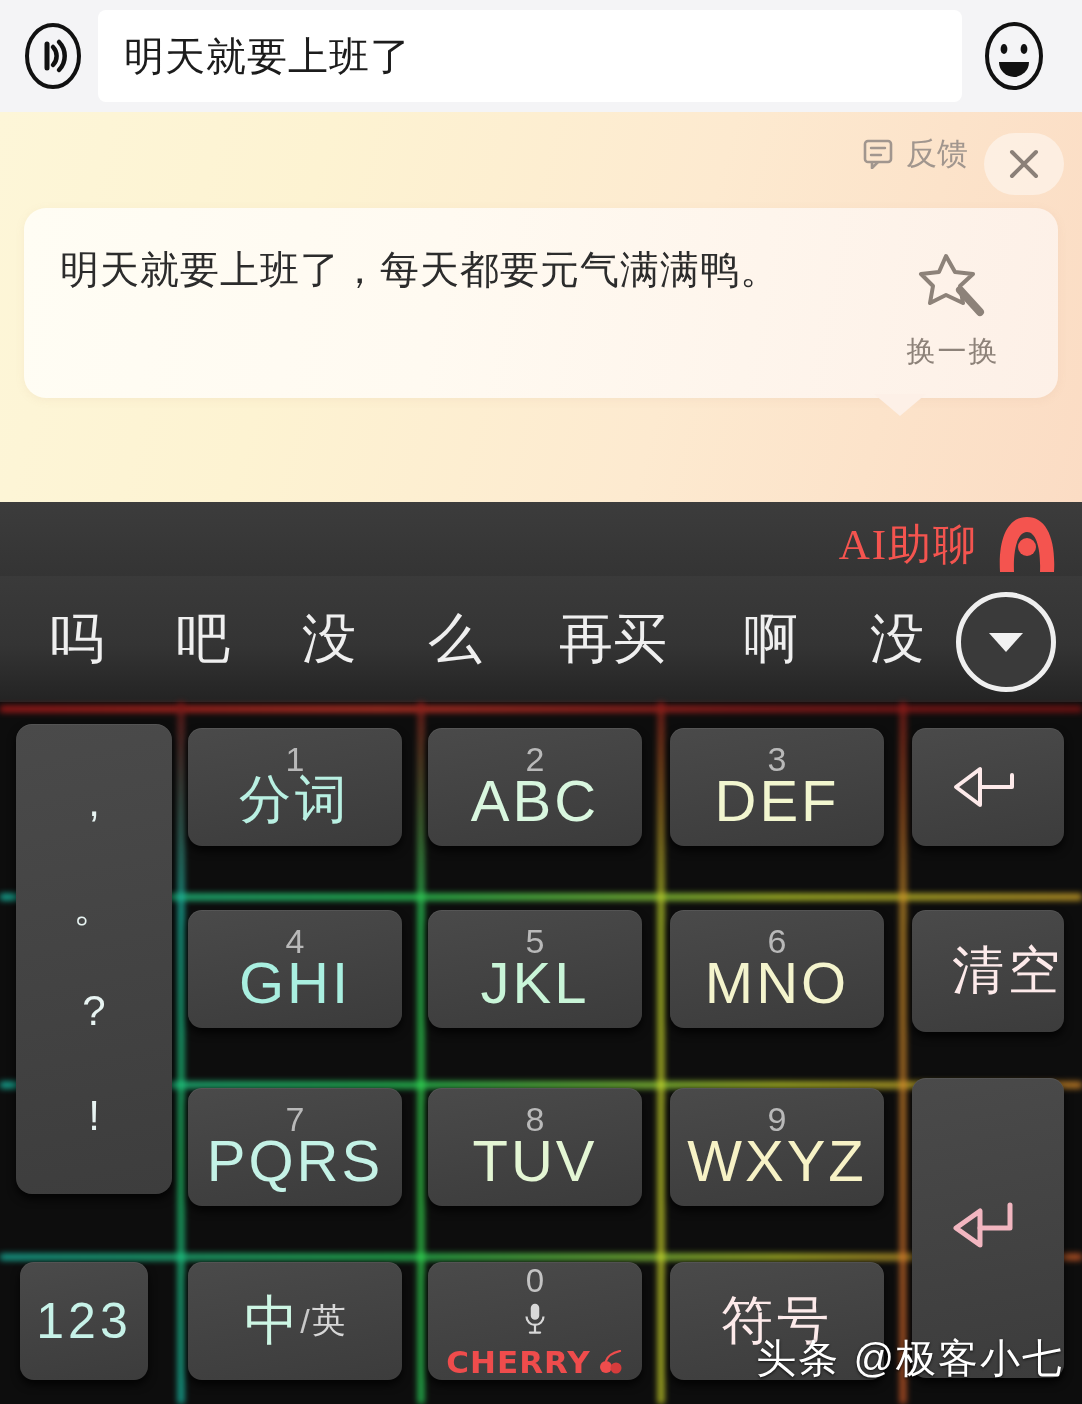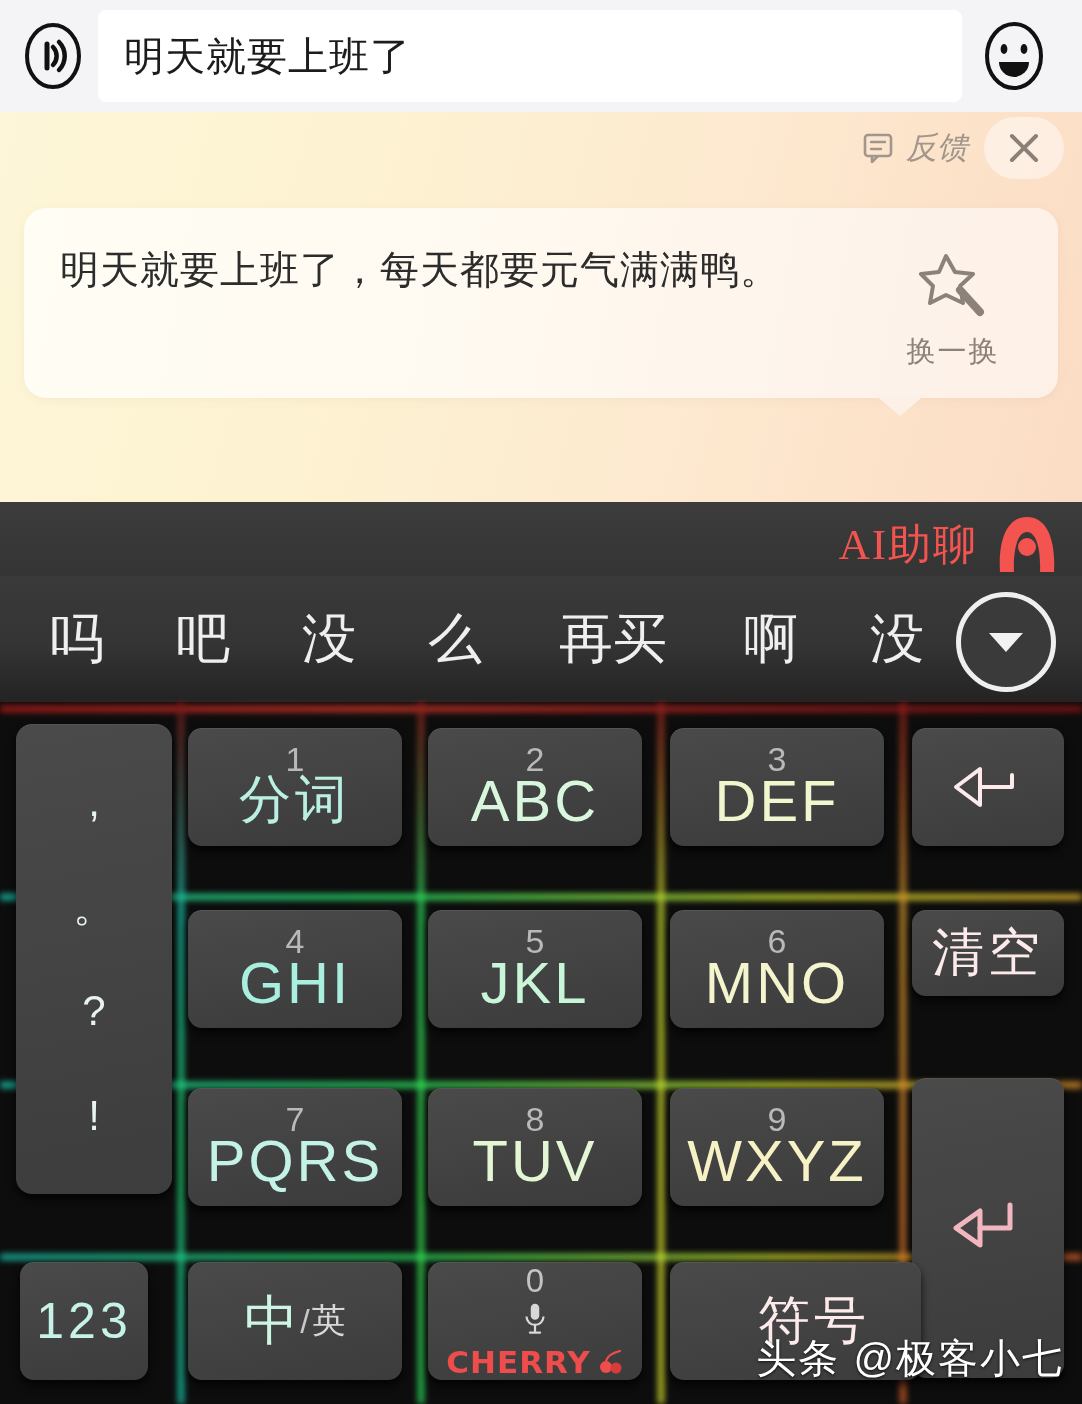--- a/index.html
+++ b/index.html
@@ -40,21 +40,21 @@
     letter-spacing:2px;
   }
 
   
   .ai-panel{
     position:absolute;left:0;top:112px;width:1082px;height:390px;
     background:linear-gradient(105deg,#fdf6d8 0%,#fdf3d2 28%,#fdead0 62%,#fbdcc4 100%);
     overflow:hidden;
   }
   .ai-head{
-    position:absolute;right:18px;top:5px;display:flex;align-items:center;gap:16px;font-style:italic;
+    position:absolute;right:18px;top:21px;display:flex;align-items:flex-start;gap:16px;
   }
   .feedback{
     display:flex;align-items:center;gap:9px;color:#a1968e;font-size:31px;
   }
   .feedback .fb-ico{display:block;}
   .close-btn{
     width:80px;height:62px;border-radius:31px;background:rgba(255,255,255,0.46);
     display:flex;align-items:center;justify-content:center;
   }
   .card{
@@ -298,21 +298,21 @@
         <span class="lab" style="color:#a9efe0">GHI</span>
       </div>
       <div class="key" style="left:428px;top:208px;width:214px;height:118px;">
         <span class="num">5</span>
         <span class="lab" style="color:#c9f5d8">JKL</span>
       </div>
       <div class="key" style="left:670px;top:208px;width:214px;height:118px;">
         <span class="num">6</span>
         <span class="lab" style="color:#f4f4cd">MNO</span>
       </div>
-      <div class="fnkey" style="left:912px;top:208px;width:152px;height:86px;">
+      <div class="fnkey" style="left:912px;top:208px;width:152px;height:122px;justify-content:flex-end;">
         <span class="t" style="color:#fdeaea">清空</span>
       </div>
 
       <div class="key" style="left:188px;top:386px;width:214px;height:118px;">
         <span class="num">7</span>
         <span class="lab" style="color:#c4f2e6">PQRS</span>
       </div>
       <div class="key" style="left:428px;top:386px;width:214px;height:118px;">
         <span class="num">8</span>
         <span class="lab" style="color:#e4f6d4">TUV</span>
@@ -345,20 +345,20 @@
         </svg>
         <div class="cherry">
           <span class="cw">CHERRY</span>
           <svg width="26" height="24" viewBox="0 0 26 24">
             <circle cx="8" cy="17" r="6" fill="#ef4c4c"></circle>
             <circle cx="18" cy="18" r="5.5" fill="#d63c3c"></circle>
             <path d="M8 11 C10 4 18 2 22 1" fill="none" stroke="#ef4c4c" stroke-width="2.2" stroke-linecap="round"></path>
           </svg>
         </div>
       </div>
-      <div class="fnkey" style="left:670px;top:560px;width:214px;height:118px;padding-left:37px;">
+      <div class="fnkey" style="left:670px;top:560px;width:214px;height:118px;">
         <span class="t" style="color:#fdeaea">符号</span>
       </div>
     </div>
 
     <div class="watermark">头条 @极客小七</div>
   </div>
 </div>
 
 </body></html>

